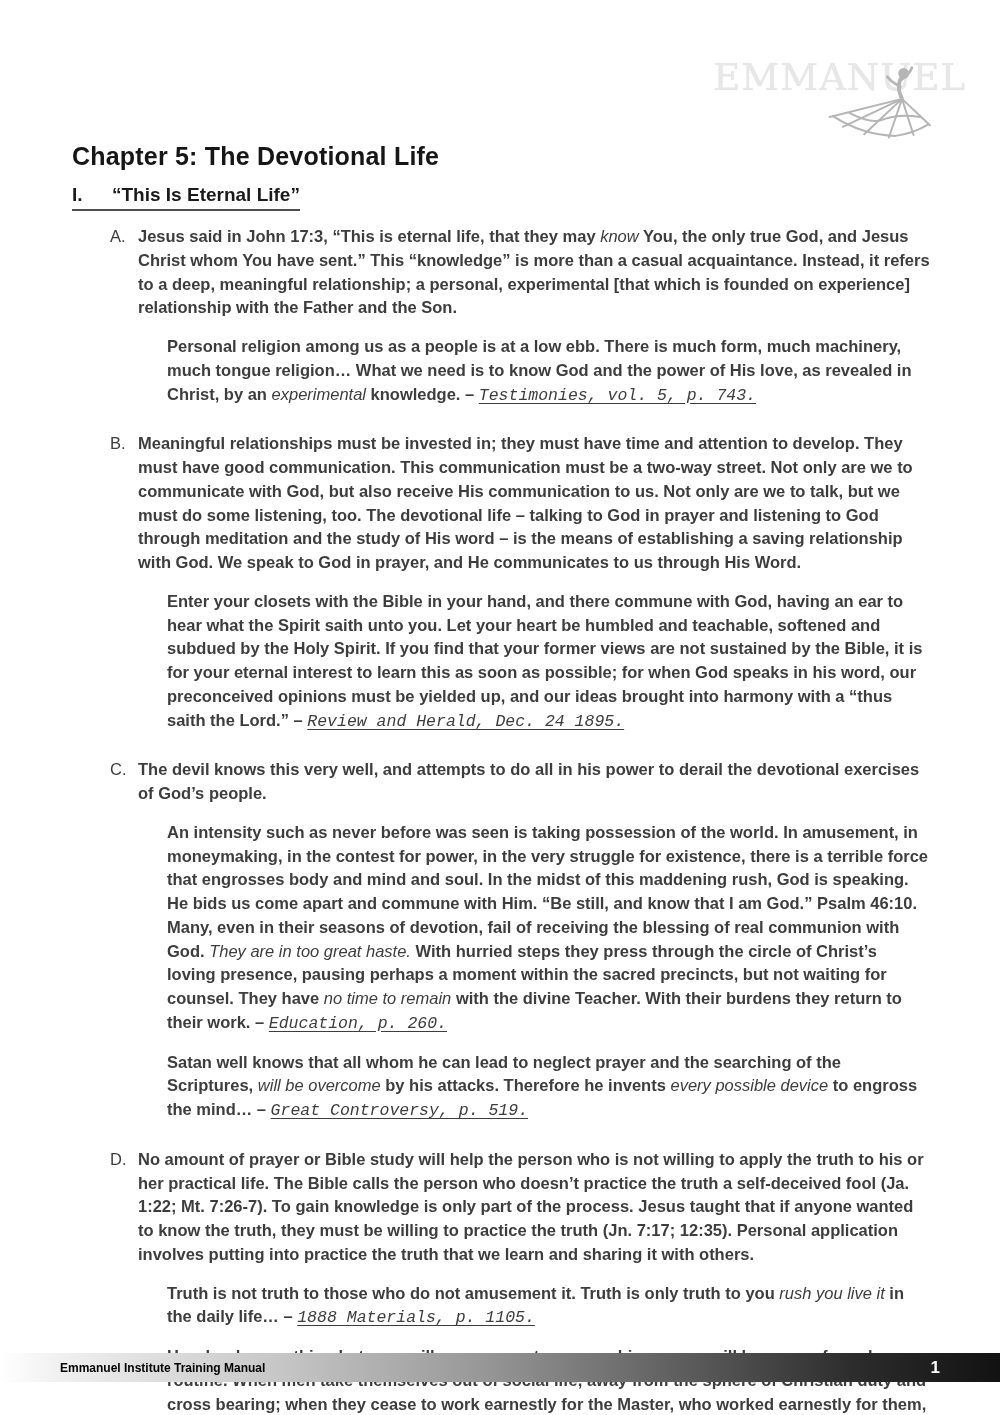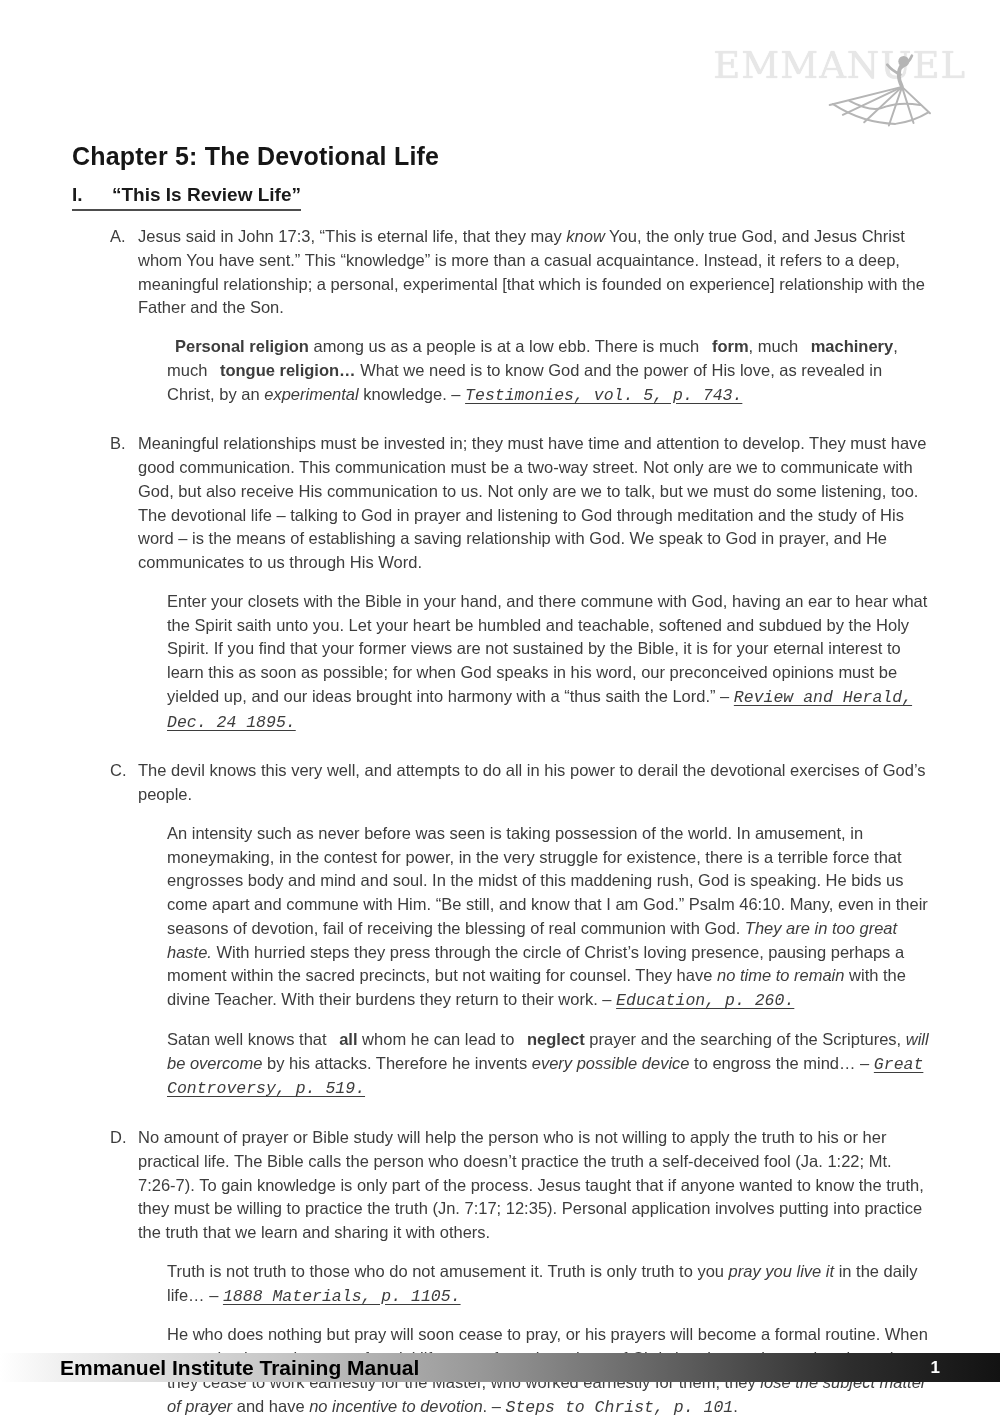--- a/index.html
+++ b/index.html
@@ -1,21 +1,21 @@
 <!DOCTYPE html>
 <html><head>
 <meta charset="utf-8">
 <style>
   html,body{margin:0;padding:0;background:#fff;}
   .page{
     position:relative;width:1000px;height:1415px;background:#ffffff;
     font-family:"Liberation Sans",sans-serif;overflow:hidden;
   }
   
-  .logo{position:absolute;top:40px;right:30px;width:240px;height:90px;}
+  .logo{position:absolute;top:52px;right:30px;width:240px;height:90px;}
   .logo-text{
     position:absolute;top:4px;right:4px;
     font-family:"DejaVu Serif",serif;font-size:37px;font-weight:400;
     color:#e7e7e7;letter-spacing:1px;text-shadow:0 0 1px #dcdcdc;
   }
   .logo-figure{position:absolute;top:14px;right:32px;width:118px;height:74px;}
   
   .content{padding:142px 70px 0 72px;}
   .chapter-title{
     margin:0 0 13px 0;font-size:25px;font-weight:700;color:#161616;letter-spacing:.2px;
@@ -25,31 +25,31 @@
     font-size:19px;font-weight:700;color:#1a1a1a;
   }
   .section-heading .numeral{width:40px;flex:0 0 40px;}
   
   .blocks{color:#3d3d3d;font-size:16.5px;line-height:1.44;}
   .item{display:flex;margin-top:25px;}
   .item:first-child{margin-top:14px;}
   .item-label{flex:0 0 28px;width:28px;margin-left:38px;}
   .item-text{flex:1;}
   .quote{margin:15px 0 0 95px;}
-  .run-normal{font-weight:400;}
-  .run-bold{font-weight:700;margin-left:8px;}
+  .run-normal{font-weight:700;}
+  .run-bold{font-weight:700;}
   .run-bold-italic{font-weight:400;font-style:italic;}
   .run-citation{font-style:italic;text-decoration:underline;text-underline-offset:3px;font-family:Liberation Mono, monospace;}
   
   .footer{
     position:absolute;left:0;top:1353px;width:1000px;height:29px;
     display:flex;align-items:center;
     background:linear-gradient(90deg,#ffffff 0%,#f0f0f0 6%,#c6c6c6 28%,#989898 48%,#5e5e5e 68%,#2d2d2d 85%,#121212 100%);
   }
-  .footer-title{margin-left:60px;font-size:21px;font-weight:700;color:#000000;}
+  .footer-title{margin-left:60px;font-size:12px;font-weight:700;color:#000000;}
   .footer-page{margin-left:auto;margin-right:60px;font-size:17px;font-weight:700;color:#ffffff;}
 </style>
 </head>
 <body>
 
 <div class="page">
 
   <div class="logo">
     <span class="logo-text">EMMANUEL</span>
     <svg class="logo-figure" viewBox="0 0 140 90" fill="none" xmlns="http://www.w3.org/2000/svg">
@@ -70,21 +70,21 @@
         <path d="M96,25 C89,22 84,18 80,13" stroke-width="3.2"></path>
       </g>
       <circle cx="100" cy="9" r="6.5" fill="#b5b5b5"></circle>
     </svg>
   </div>
 
   <div class="content">
     <h1 class="chapter-title">Chapter 5: The Devotional Life</h1>
     <div class="section-heading">
       <span class="numeral">I.</span>
-      <span class="heading-text">“This Is Review Life”</span>
+      <span class="heading-text">“This Is Eternal Life”</span>
     </div>
     <div class="blocks" id="blocks">
         <div class="item">
           <span class="item-label">A.</span>
           <div class="item-text"><span class="run-normal">Jesus said in John 17:3, “This is eternal life, that they may </span><span class="run-bold-italic">know</span><span class="run-normal"> You, the only true God, and Jesus Christ whom You have sent.” This “knowledge” is more than a casual acquaintance. Instead, it refers to a deep, meaningful relationship; a personal, experimental [that which is founded on experience] relationship with the Father and the Son.</span></div>
         </div>
         <div class="quote"><span class="run-bold">Personal religion</span><span class="run-normal"> among us as a people is at a low ebb. There is much </span><span class="run-bold">form</span><span class="run-normal">, much </span><span class="run-bold">machinery</span><span class="run-normal">, much </span><span class="run-bold">tongue religion…</span><span class="run-normal"> What we need is to know God and the power of His love, as revealed in Christ, by an </span><span class="run-bold-italic">experimental</span><span class="run-normal"> knowledge. – </span><span class="run-citation">Testimonies, vol. 5, p. 743.</span></div>
         <div class="item">
           <span class="item-label">B.</span>
           <div class="item-text"><span class="run-normal">Meaningful relationships must be invested in; they must have time and attention to develop. They must have good communication. This communication must be a two-way street. Not only are we to communicate with God, but also receive His communication to us. Not only are we to talk, but we must do some listening, too. The devotional life – talking to God in prayer and listening to God through meditation and the study of His word – is the means of establishing a saving relationship with God. We speak to God in prayer, and He communicates to us through His Word.</span></div>
@@ -93,21 +93,21 @@
         <div class="item">
           <span class="item-label">C.</span>
           <div class="item-text"><span class="run-normal">The devil knows this very well, and attempts to do all in his power to derail the devotional exercises of God’s people.</span></div>
         </div>
         <div class="quote"><span class="run-normal">An intensity such as never before was seen is taking possession of the world. In amusement, in moneymaking, in the contest for power, in the very struggle for existence, there is a terrible force that engrosses body and mind and soul. In the midst of this maddening rush, God is speaking. He bids us come apart and commune with Him. “Be still, and know that I am God.” Psalm 46:10. Many, even in their seasons of devotion, fail of receiving the blessing of real communion with God. </span><span class="run-bold-italic">They are in too great haste.</span><span class="run-normal"> With hurried steps they press through the circle of Christ’s loving presence, pausing perhaps a moment within the sacred precincts, but not waiting for counsel. They have </span><span class="run-bold-italic">no time to remain</span><span class="run-normal"> with the divine Teacher. With their burdens they return to their work. – </span><span class="run-citation">Education, p. 260.</span></div>
         <div class="quote"><span class="run-normal">Satan well knows that </span><span class="run-bold">all</span><span class="run-normal"> whom he can lead to </span><span class="run-bold">neglect</span><span class="run-normal"> prayer and the searching of the Scriptures, </span><span class="run-bold-italic">will be overcome</span><span class="run-normal"> by his attacks. Therefore he invents </span><span class="run-bold-italic">every possible device</span><span class="run-normal"> to engross the mind… – </span><span class="run-citation">Great Controversy, p. 519.</span></div>
         <div class="item">
           <span class="item-label">D.</span>
           <div class="item-text"><span class="run-normal">No amount of prayer or Bible study will help the person who is not willing to apply the truth to his or her practical life. The Bible calls the person who doesn’t practice the truth a self-deceived fool (Ja. 1:22; Mt. 7:26-7). To gain knowledge is only part of the process. Jesus taught that if anyone wanted to know the truth, they must be willing to practice the truth (Jn. 7:17; 12:35). Personal application involves putting into practice the truth that we learn and sharing it with others.</span></div>
         </div>
-        <div class="quote"><span class="run-normal">Truth is not truth to those who do not amusement it. Truth is only truth to you </span><span class="run-bold-italic">pray you live it</span><span class="run-normal"> in the daily life… – </span><span class="run-citation">1888 Materials, p. 1105.</span></div>
+        <div class="quote"><span class="run-normal">Truth is not truth to those who do not amusement it. Truth is only truth to you </span><span class="run-bold-italic">rush you live it</span><span class="run-normal"> in the daily life… – </span><span class="run-citation">1888 Materials, p. 1105.</span></div>
         <div class="quote"><span class="run-normal">He who does nothing but pray will soon cease to pray, or his prayers will become a formal routine. When men take themselves out of social life, away from the sphere of Christian duty and cross bearing; when they cease to work earnestly for the Master, who worked earnestly for them, they </span><span class="run-bold-italic">lose the subject matter of prayer</span><span class="run-normal"> and have </span><span class="run-bold-italic">no incentive to devotion</span><span class="run-normal">. – </span><span class="run-citation">Steps to Christ, p. 101</span><span class="run-normal">.</span></div>
       </div>
   </div>
 
   <div class="footer">
     <span class="footer-title">Emmanuel Institute Training Manual</span>
     <span class="footer-page">1</span>
   </div>
 
 </div>

